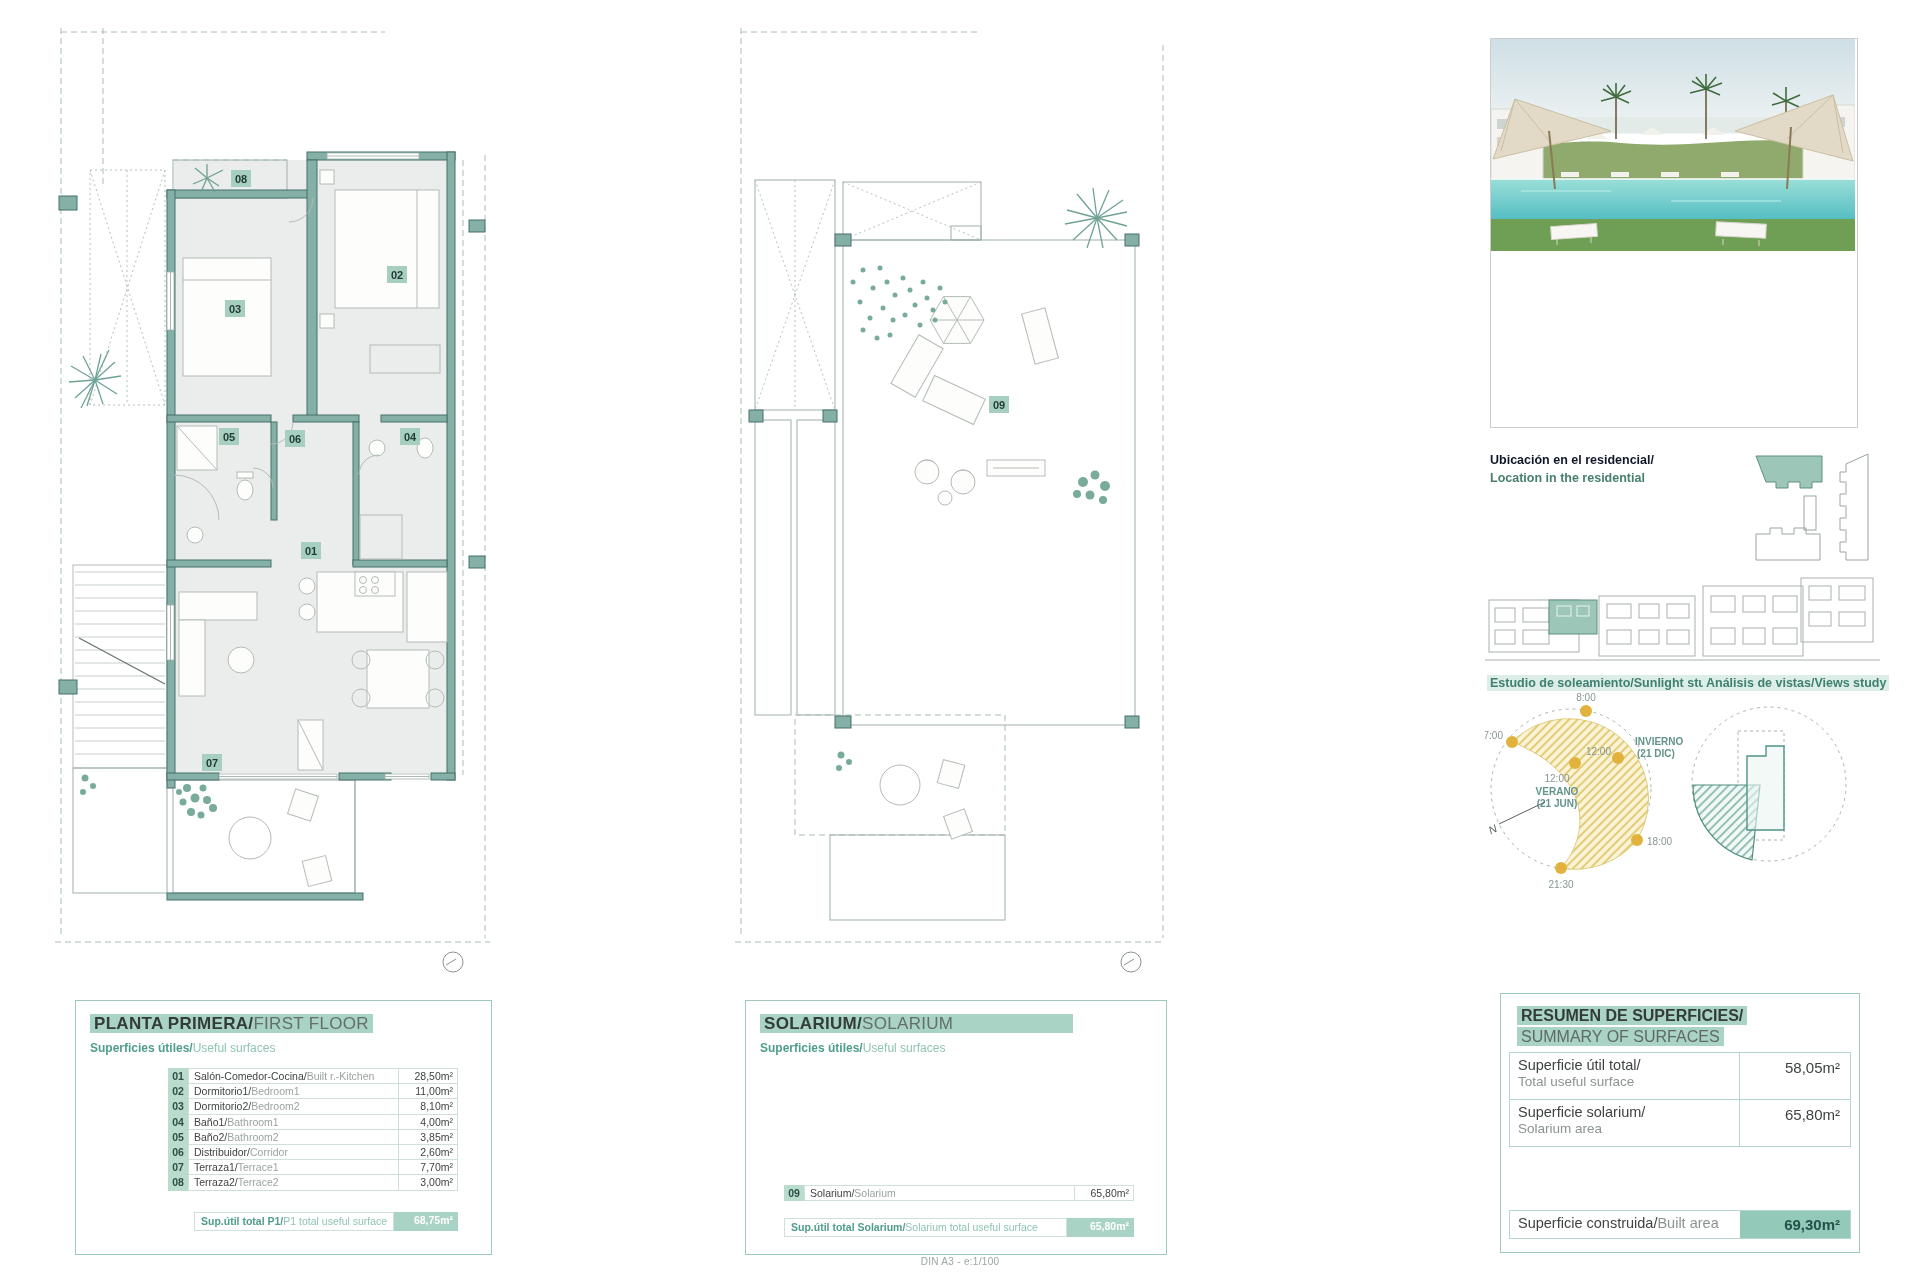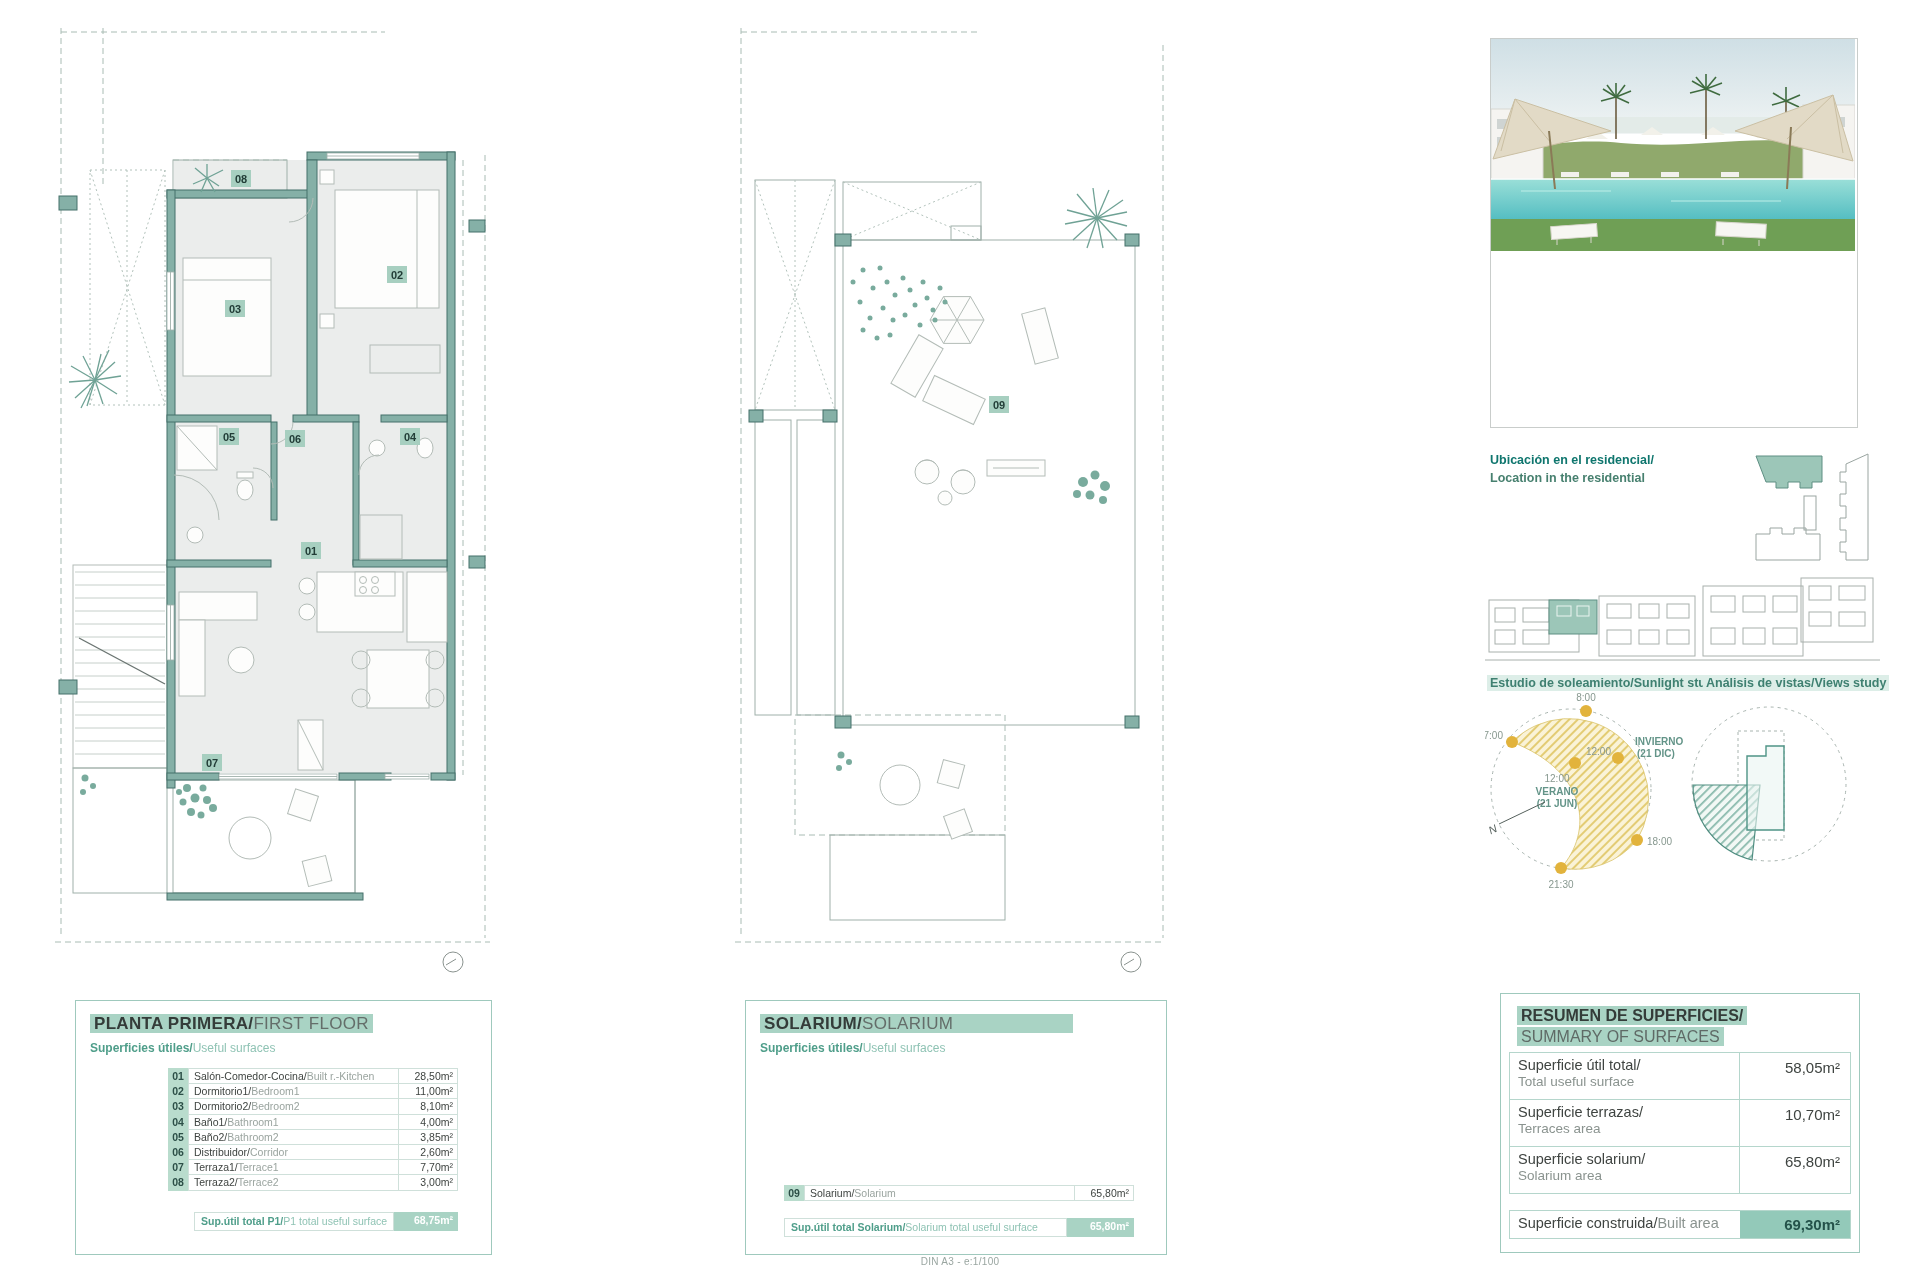--- a/index.html
+++ b/index.html
@@ -46,21 +46,21 @@
   .totallabel .es{color:#4f9e8a;font-weight:bold;}
   .totallabel .en{color:#8fc3b4;}
   .totalval{width:62px;background:#a9d3c4;color:#ffffff;font-weight:bold;font-size:10.5px;
             text-align:right;padding:2px 5px 0 0;}
 
   
   .photocard{position:absolute;left:1490px;top:38px;width:366px;height:388px;
              border:1px solid #c9cdcb;background:#fff;}
   .unit-title{margin:24px 0 0 14px;font-size:38px;color:#3f3f3f;letter-spacing:.5px;}
   .loc-label{position:absolute;left:1490px;top:452px;font-size:12.5px;line-height:1.4;}
-  .loc-l1{color:#0f766e;font-weight:bold;}
+  .loc-l1{color:#0f172a;font-weight:bold;}
   .loc-l2{color:#47806f;font-weight:bold;}
   .dlabel{position:absolute;top:676px;font-size:12.5px;font-weight:bold;color:#3f8071;}
   .dlabel .hl2{background:#ddeee8;padding:1px 3px;}
 
   
   .sumtable{position:absolute;left:8px;right:8px;top:58px;border:1px solid #b5d6cc;}
   .sumrow{display:flex;border-top:1px solid #b5d6cc;height:46px;}
   .sumrow:first-child{border-top:none;}
   .sumlabel{flex:1;padding:4px 8px 0 8px;}
   .sumlabel .es{display:block;font-size:14.5px;color:#3f4441;}
@@ -665,27 +665,20 @@
   <div class="sumtable">
     <div class="sumrow">
       <div class="sumlabel">
             <span class="es">Superficie útil total/</span>
             <span class="en">Total useful surface</span>
           </div>
       <div class="sumval">58,05m²</div>
     </div>
     <div class="sumrow">
       <div class="sumlabel">
-            <span class="es">Superficie terrazas/</span>
-            <span class="en">Terraces area</span>
-          </div>
-      <div class="sumval">10,70m²</div>
-    </div>
-    <div class="sumrow">
-      <div class="sumlabel">
             <span class="es">Superficie solarium/</span>
             <span class="en">Solarium area</span>
           </div>
       <div class="sumval">65,80m²</div>
     </div>
   </div>
   <div class="builtrow">
     <div class="builtlabel"><span class="es">Superficie construida/</span><span class="en">Built area</span></div>
     <div class="builtval">69,30m²</div>
   </div>

